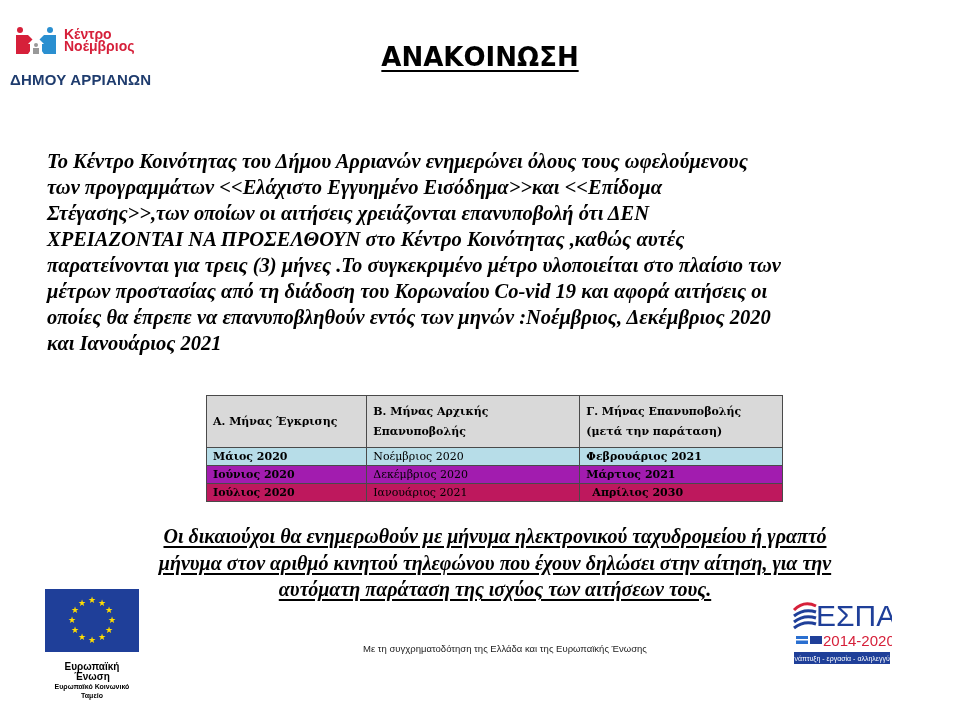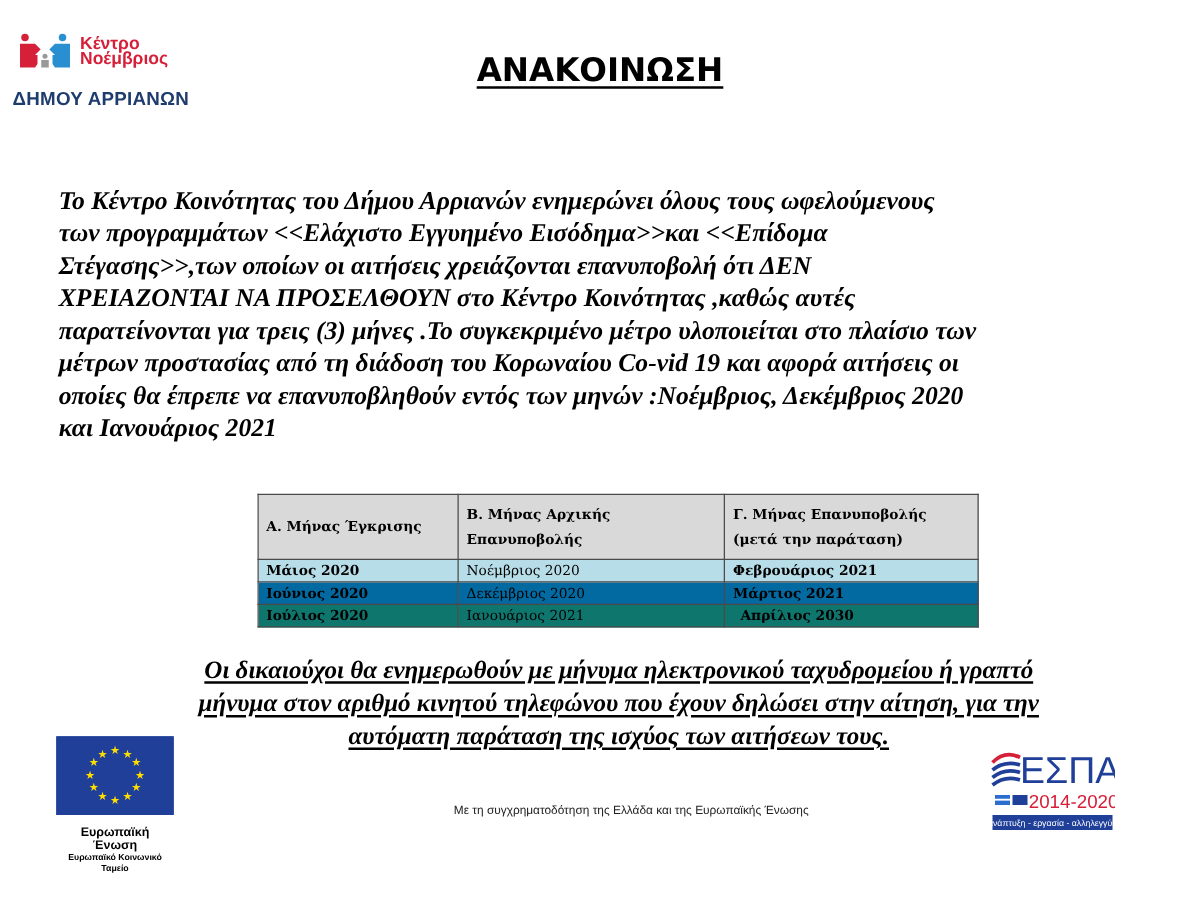--- a/index.html
+++ b/index.html
@@ -66,26 +66,26 @@
       <tr>
     <th class="col-a">Α. Μήνας Έγκρισης</th>
     <th class="col-b">Β. Μήνας Αρχικής Επανυποβολής</th>
     <th class="col-c">Γ. Μήνας Επανυποβολής (μετά την παράταση)</th>
   </tr>
   <tr style="background:#b7dde8">
     <td class="bold">Μάιος 2020</td>
     <td>Νοέμβριος 2020</td>
     <td class="bold">Φεβρουάριος 2021</td>
   </tr>
-  <tr style="background:#0369a1">
+  <tr style="background:#a21caf">
     <td class="bold">Ιούνιος 2020</td>
     <td>Δεκέμβριος 2020</td>
     <td class="bold">Μάρτιος 2021</td>
   </tr>
-  <tr style="background:#0f766e">
+  <tr style="background:#be185d">
     <td class="bold">Ιούλιος 2020</td>
     <td>Ιανουάριος 2021</td>
     <td class="bold" style="padding-left:12px">Απρίλιος 2030</td>
   </tr>
 </tbody>
   </table>
 
 <div class="footer-text">
   <div><span>Οι δικαιούχοι  θα ενημερωθούν με μήνυμα ηλεκτρονικού ταχυδρομείου  ή γραπτό</span></div>
   <div><span>μήνυμα στον αριθμό κινητού τηλεφώνου που έχουν δηλώσει στην αίτηση, για την</span></div>

